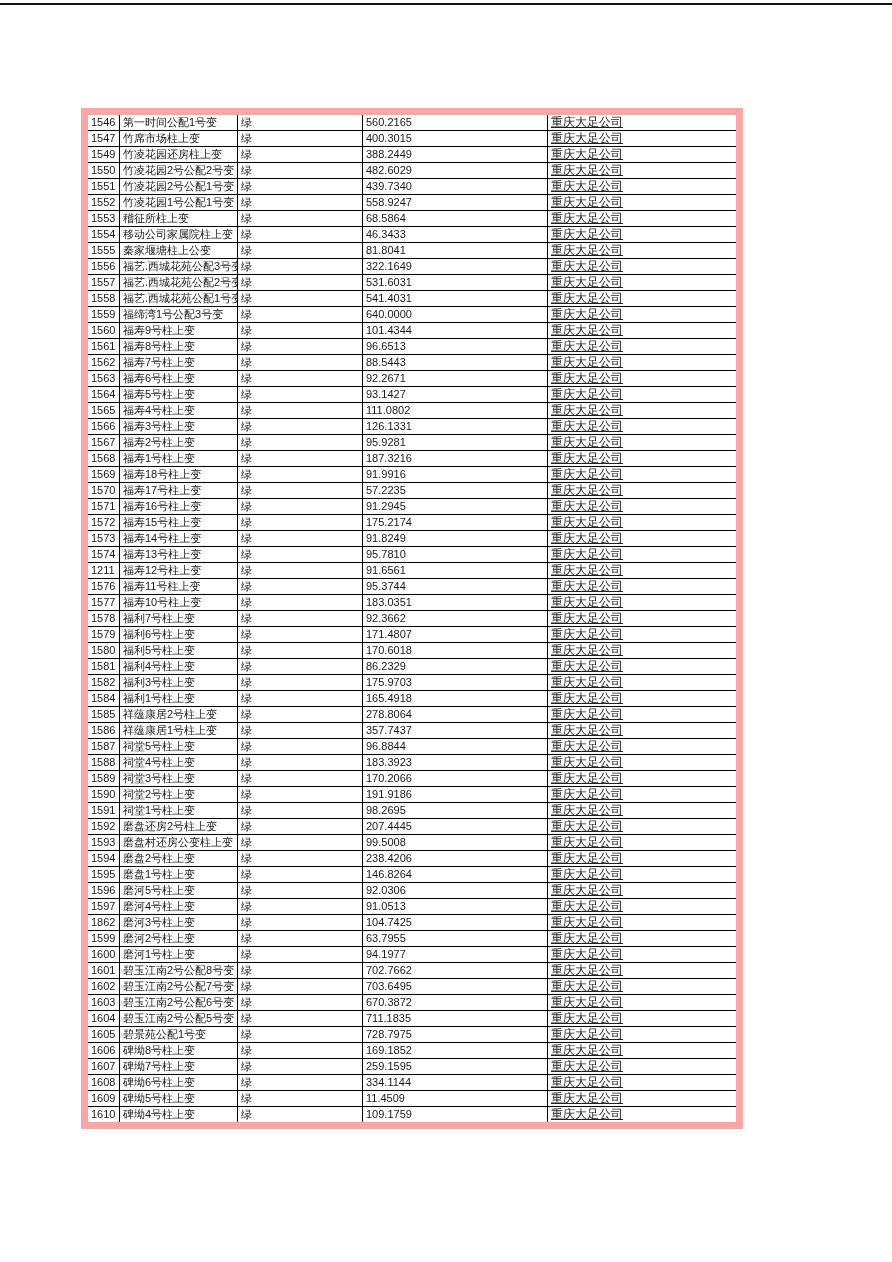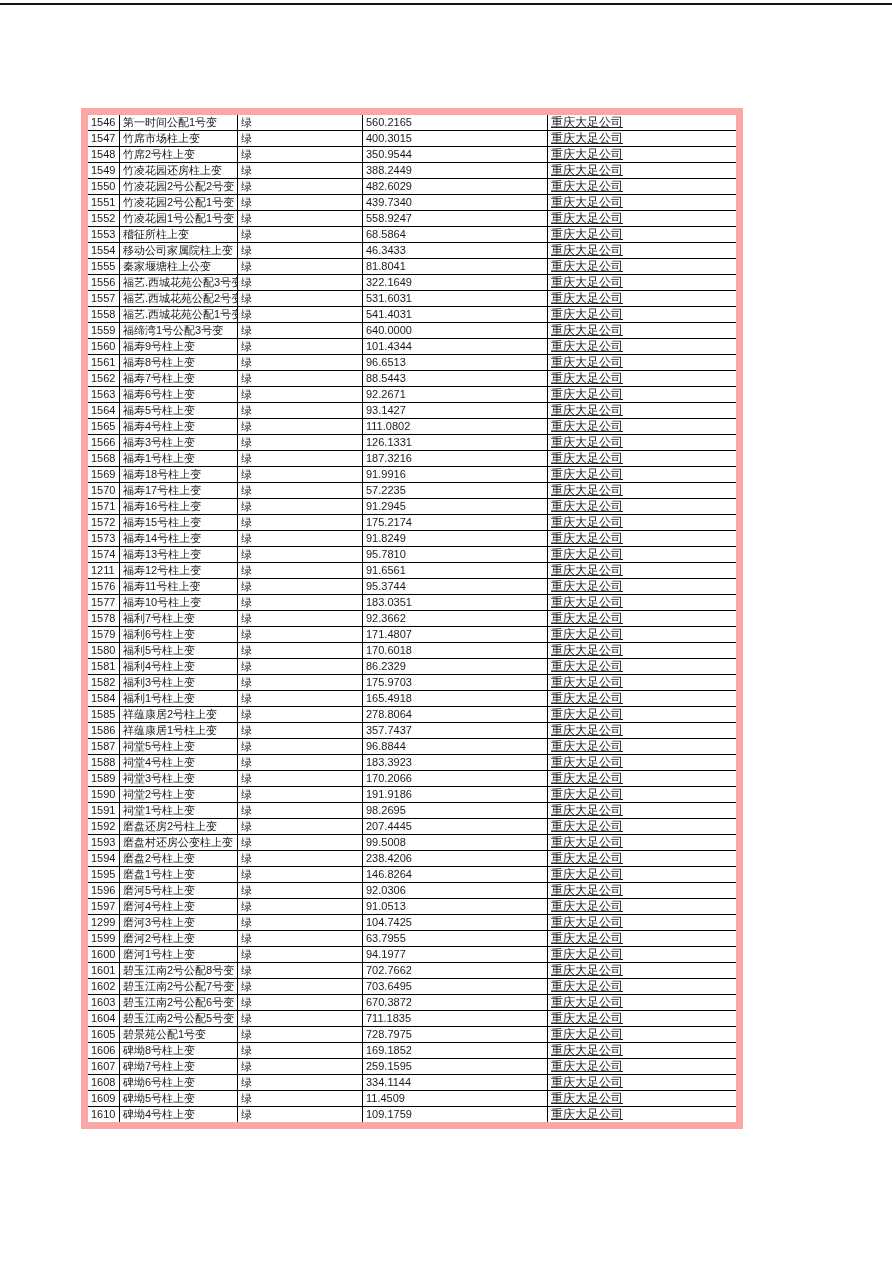--- a/index.html
+++ b/index.html
@@ -73,29 +73,20 @@
       <tr>
     <td class="col-id">1547</td>
     <td class="col-name">竹席市场柱上变</td>
     <td class="col-status">绿</td>
     <td class="col-value">400.3015</td>
     <td class="col-company">
       <span>重庆大足公司</span>
     </td>
   </tr>
       <tr>
-    <td class="col-id">1548</td>
-    <td class="col-name">竹席2号柱上变</td>
-    <td class="col-status">绿</td>
-    <td class="col-value">350.9544</td>
-    <td class="col-company">
-      <span>重庆大足公司</span>
-    </td>
-  </tr>
-      <tr>
     <td class="col-id">1549</td>
     <td class="col-name">竹凌花园还房柱上变</td>
     <td class="col-status">绿</td>
     <td class="col-value">388.2449</td>
     <td class="col-company">
       <span>重庆大足公司</span>
     </td>
   </tr>
       <tr>
     <td class="col-id">1550</td>
@@ -244,20 +235,29 @@
       <tr>
     <td class="col-id">1566</td>
     <td class="col-name">福寿3号柱上变</td>
     <td class="col-status">绿</td>
     <td class="col-value">126.1331</td>
     <td class="col-company">
       <span>重庆大足公司</span>
     </td>
   </tr>
       <tr>
+    <td class="col-id">1567</td>
+    <td class="col-name">福寿2号柱上变</td>
+    <td class="col-status">绿</td>
+    <td class="col-value">95.9281</td>
+    <td class="col-company">
+      <span>重庆大足公司</span>
+    </td>
+  </tr>
+      <tr>
     <td class="col-id">1568</td>
     <td class="col-name">福寿1号柱上变</td>
     <td class="col-status">绿</td>
     <td class="col-value">187.3216</td>
     <td class="col-company">
       <span>重庆大足公司</span>
     </td>
   </tr>
       <tr>
     <td class="col-id">1569</td>
@@ -505,21 +505,21 @@
       <tr>
     <td class="col-id">1597</td>
     <td class="col-name">磨河4号柱上变</td>
     <td class="col-status">绿</td>
     <td class="col-value">91.0513</td>
     <td class="col-company">
       <span>重庆大足公司</span>
     </td>
   </tr>
       <tr>
-    <td class="col-id">1299</td>
+    <td class="col-id">1862</td>
     <td class="col-name">磨河3号柱上变</td>
     <td class="col-status">绿</td>
     <td class="col-value">104.7425</td>
     <td class="col-company">
       <span>重庆大足公司</span>
     </td>
   </tr>
       <tr>
     <td class="col-id">1599</td>
     <td class="col-name">磨河2号柱上变</td>

